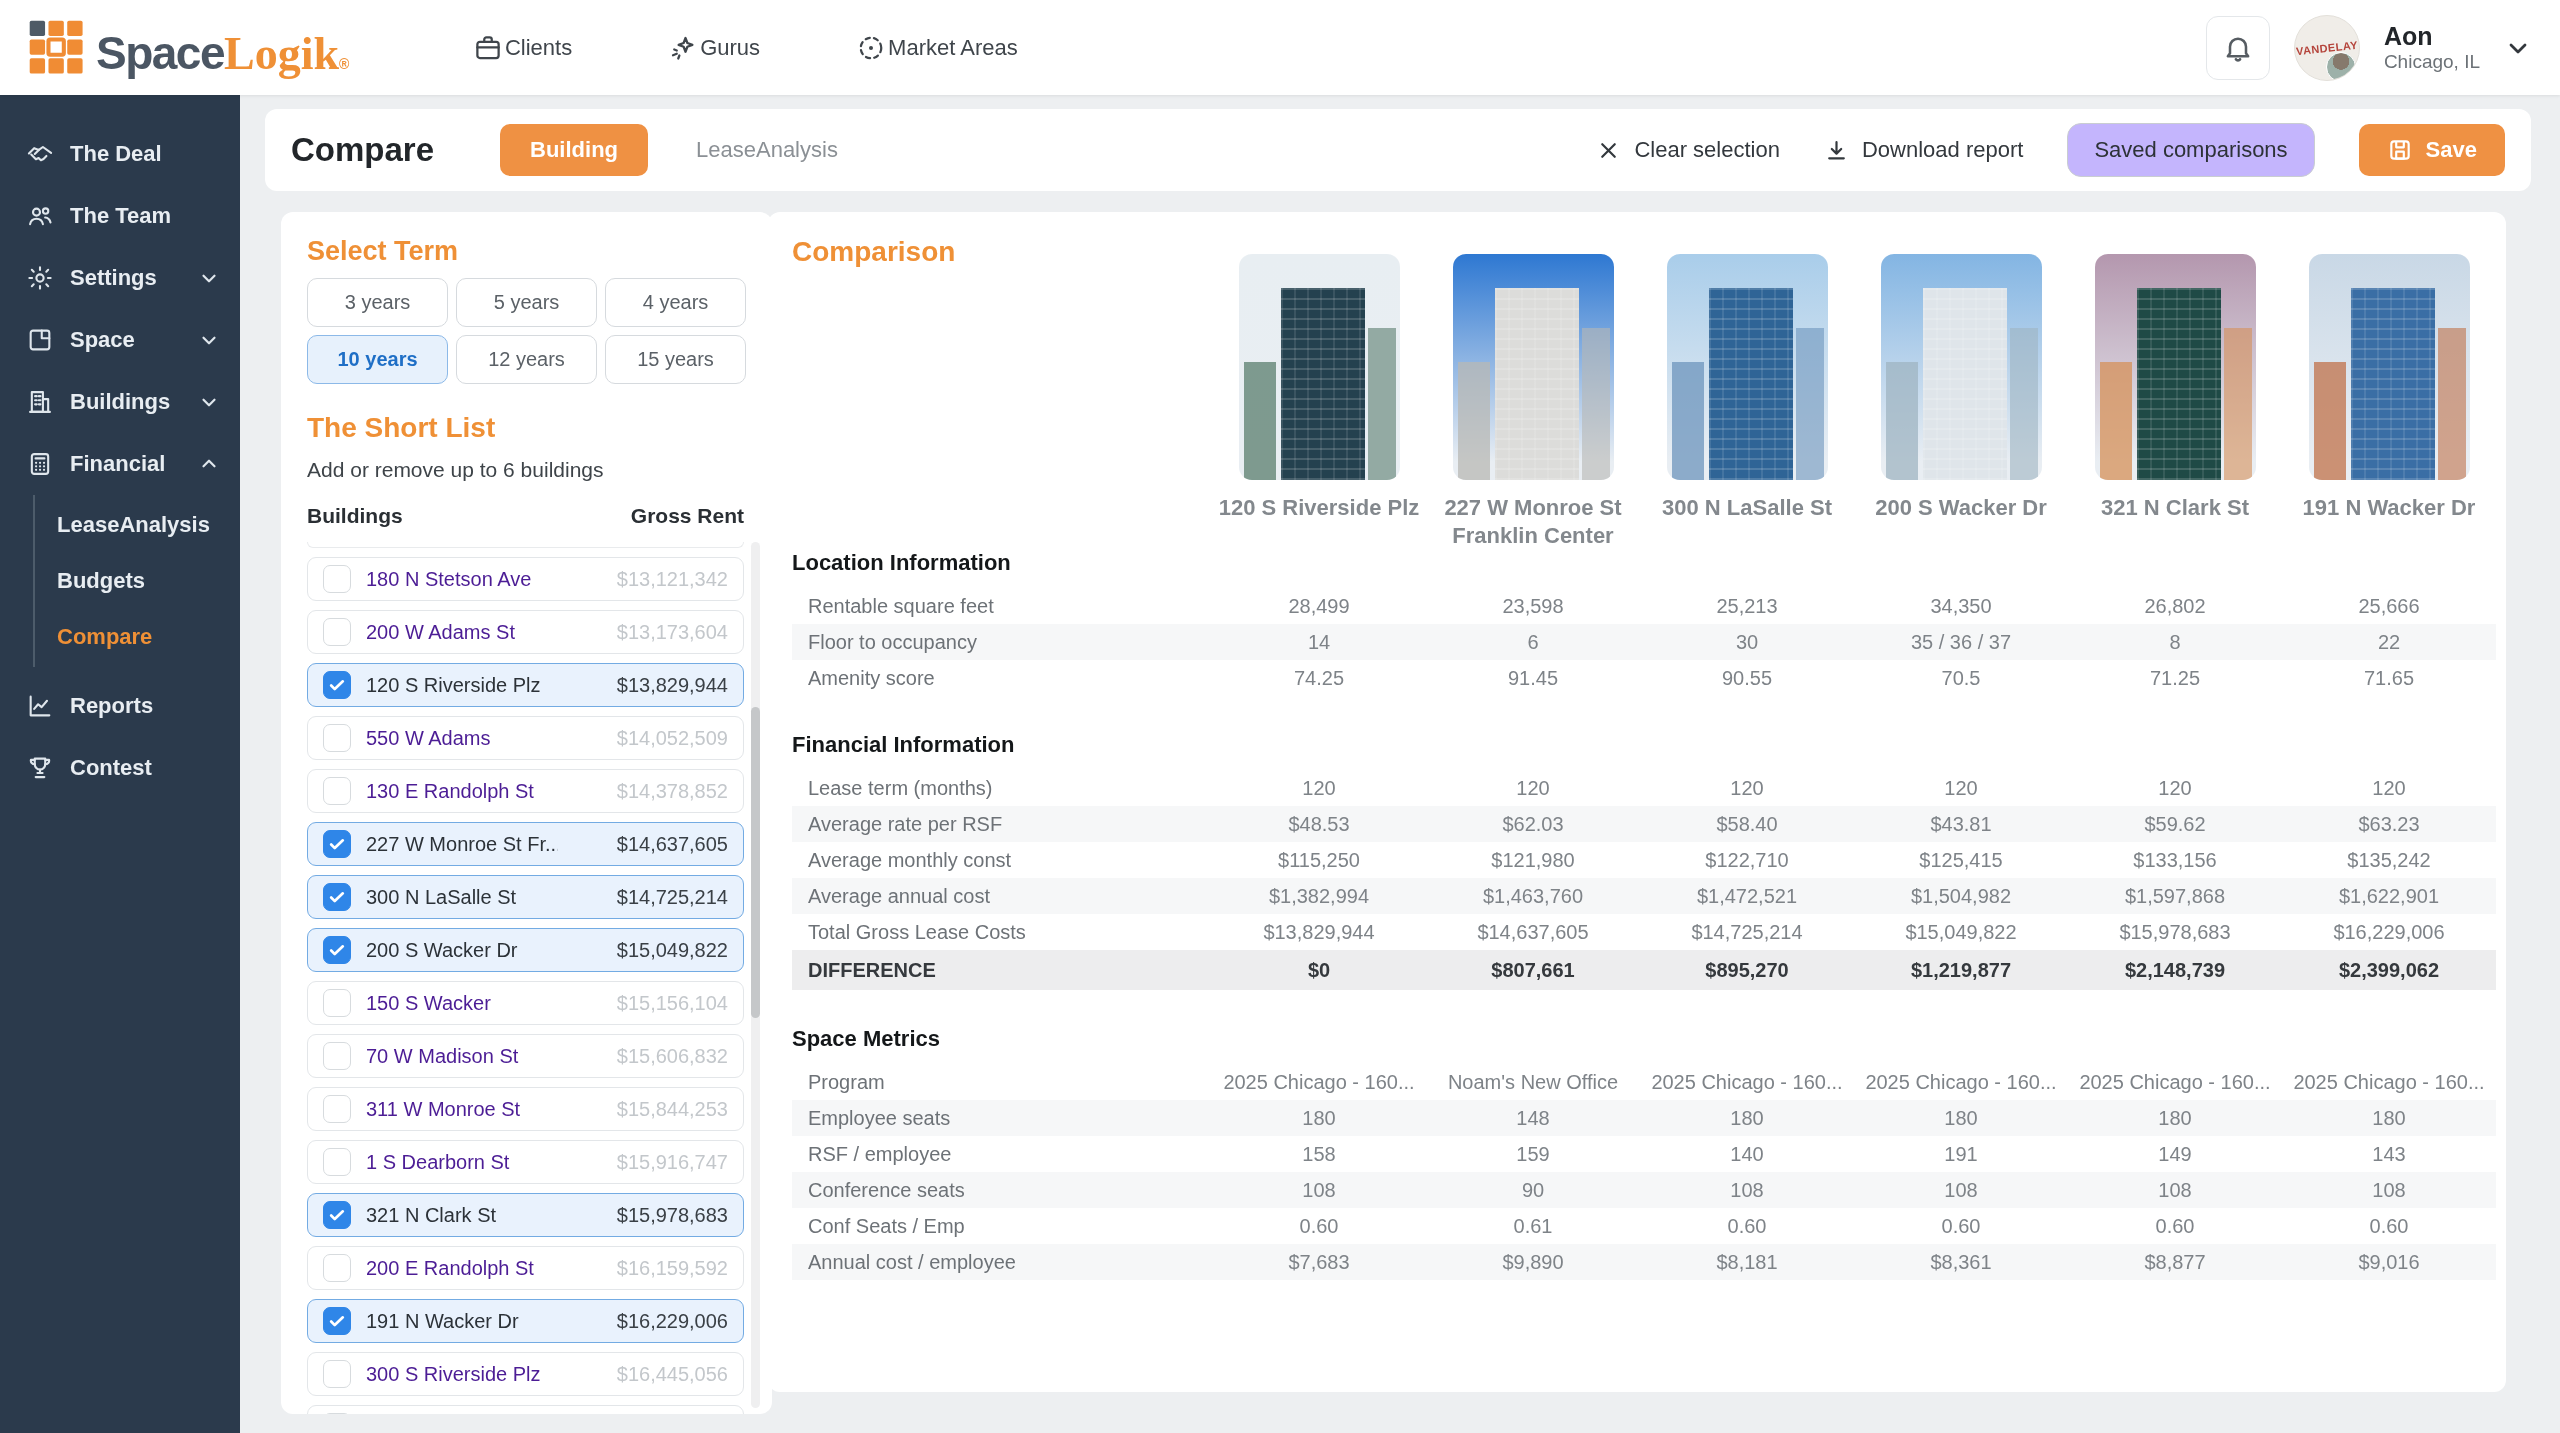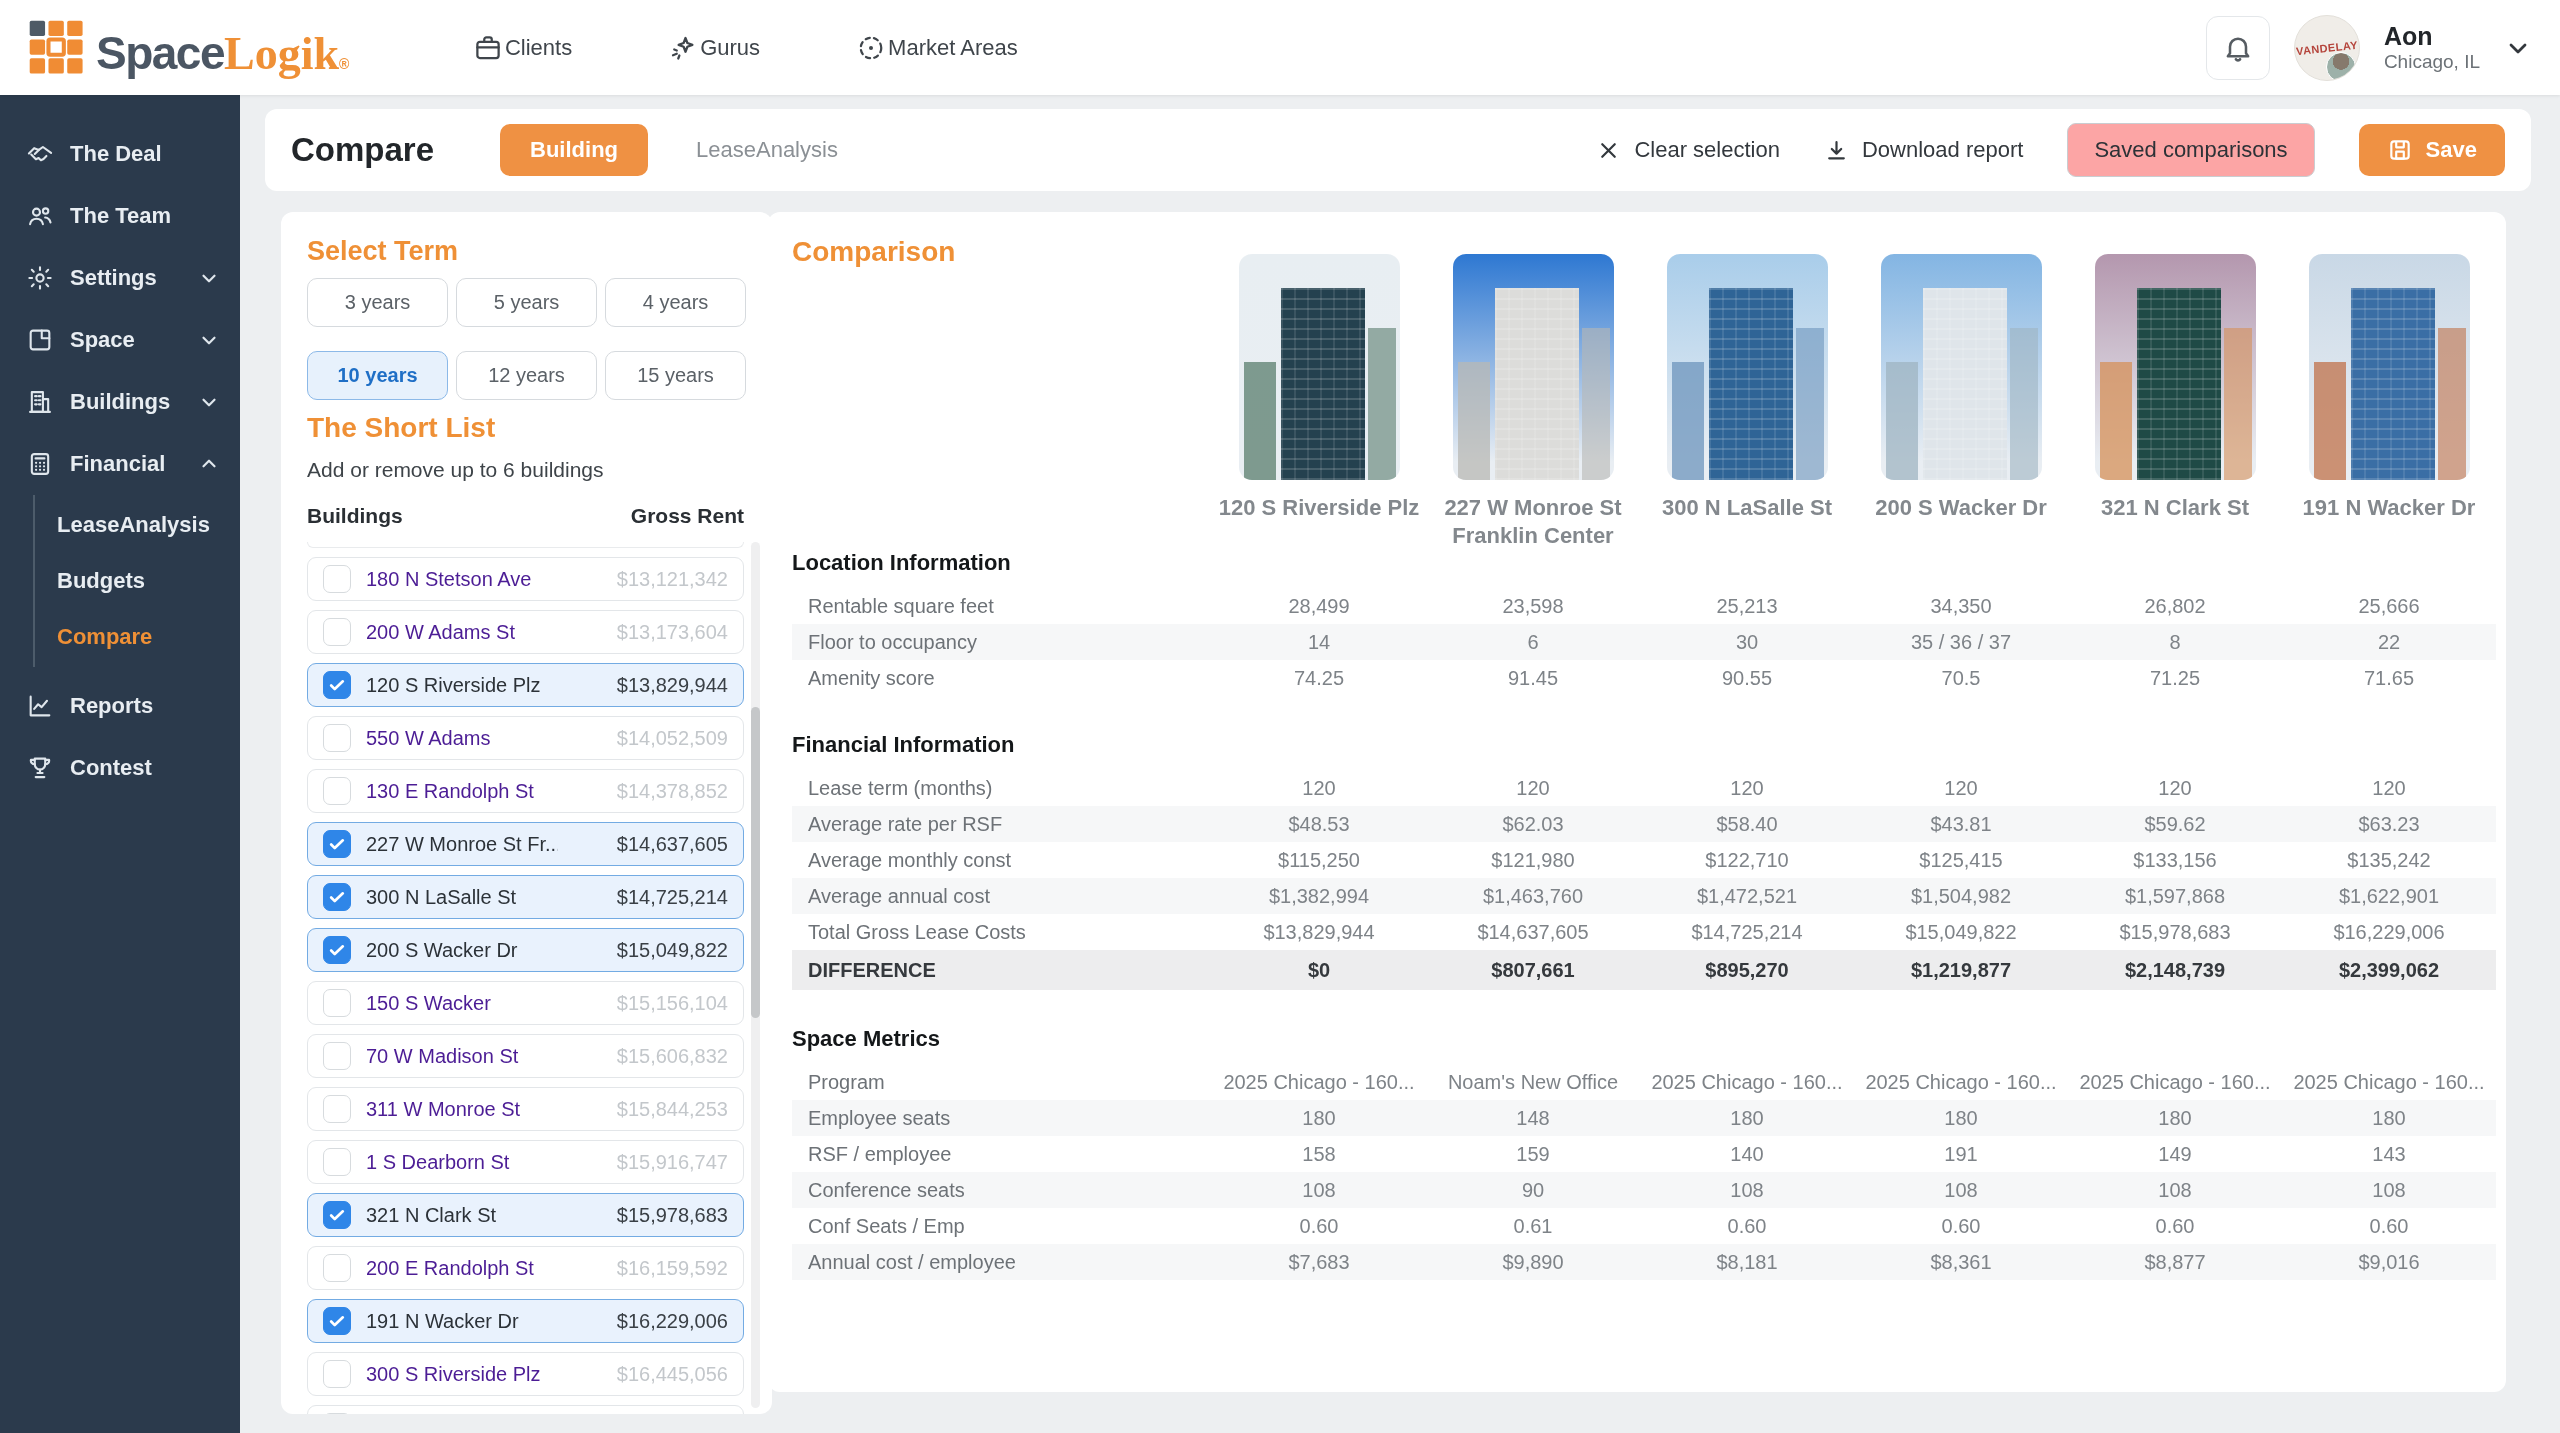--- a/index.html
+++ b/index.html
@@ -58,31 +58,31 @@
 
   .page-head { position:absolute; left:25px; top:14px; width:2266px; height:82px;
     display:flex; align-items:center; padding:0 26px; }
   .page-title { font-size:33px; font-weight:800; color:#22262a; }
   .tab-pill { margin-left:66px; background:#ef9143; color:#fff; font-size:22px; font-weight:600;
     padding:13px 30px; border-radius:10px; border:none; cursor:pointer; font-family:inherit; }
   .tab-plain { margin-left:48px; font-size:22px; color:#8b9095; cursor:pointer; }
   .head-actions { margin-left:auto; display:flex; align-items:center; gap:44px; }
   .act-link { display:flex; align-items:center; gap:13px; font-size:22px; color:#33383d; cursor:pointer; }
   .act-link .icon { width:25px; height:25px; color:#33383d; }
-  .btn-outline { border:1.5px solid #c9cdd1; border-radius:9px; background:#fca5a5; font-size:22px;
+  .btn-outline { border:1.5px solid #c9cdd1; border-radius:14px; background:#c4b5fd; font-size:22px;
     color:#2d3237; padding:13px 26px; cursor:pointer; font-family:inherit; }
   .btn-save { display:flex; align-items:center; gap:13px; background:#ef9143; border:none; border-radius:10px;
     color:#fff; font-size:22px; font-weight:600; padding:13px 28px; cursor:pointer; font-family:inherit; }
   .btn-save .icon { width:26px; height:26px; color:#fff; }
 
   
   .panel-left { position:absolute; left:41px; top:117px; width:491px; height:1202px; }
   .sec-heading { position:absolute; left:26px; top:24px; font-size:27px; font-weight:800; color:#ef9036; }
   .term-grid { position:absolute; left:26px; right:26px; top:66px;
-    display:grid; grid-template-columns:repeat(3,1fr); gap:24px 8px; }
+    display:grid; grid-template-columns:repeat(3,1fr); gap:8px 8px; }
   .term-btn { height:49px; border-radius:10px; border:1.5px solid #d6dade; background:#fff; font-size:20px;
     color:#5b6167; display:flex; align-items:center; justify-content:center; cursor:pointer; font-family:inherit; }
   .term-btn.selected { background:#e7f1fc; border-color:#8cb9e8; color:#1f6fc6; font-weight:700; }
   .shortlist-heading { position:absolute; left:26px; top:200px; font-size:28px; font-weight:800; color:#ef9036; }
   .shortlist-sub { position:absolute; left:26px; top:246px; font-size:21px; color:#3e4449; }
   .list-cols { position:absolute; left:26px; right:28px; top:292px; display:flex; justify-content:space-between;
     font-size:21px; font-weight:700; color:#2a2f34; }
   .list-viewport { position:absolute; left:26px; right:12px; top:330px; bottom:0; overflow:hidden; }
   .partial-top { height:6px; border:1.5px solid #e9ebed; border-top:none; border-radius:0 0 8px 8px;
     margin:0 16px 9px 0; }

